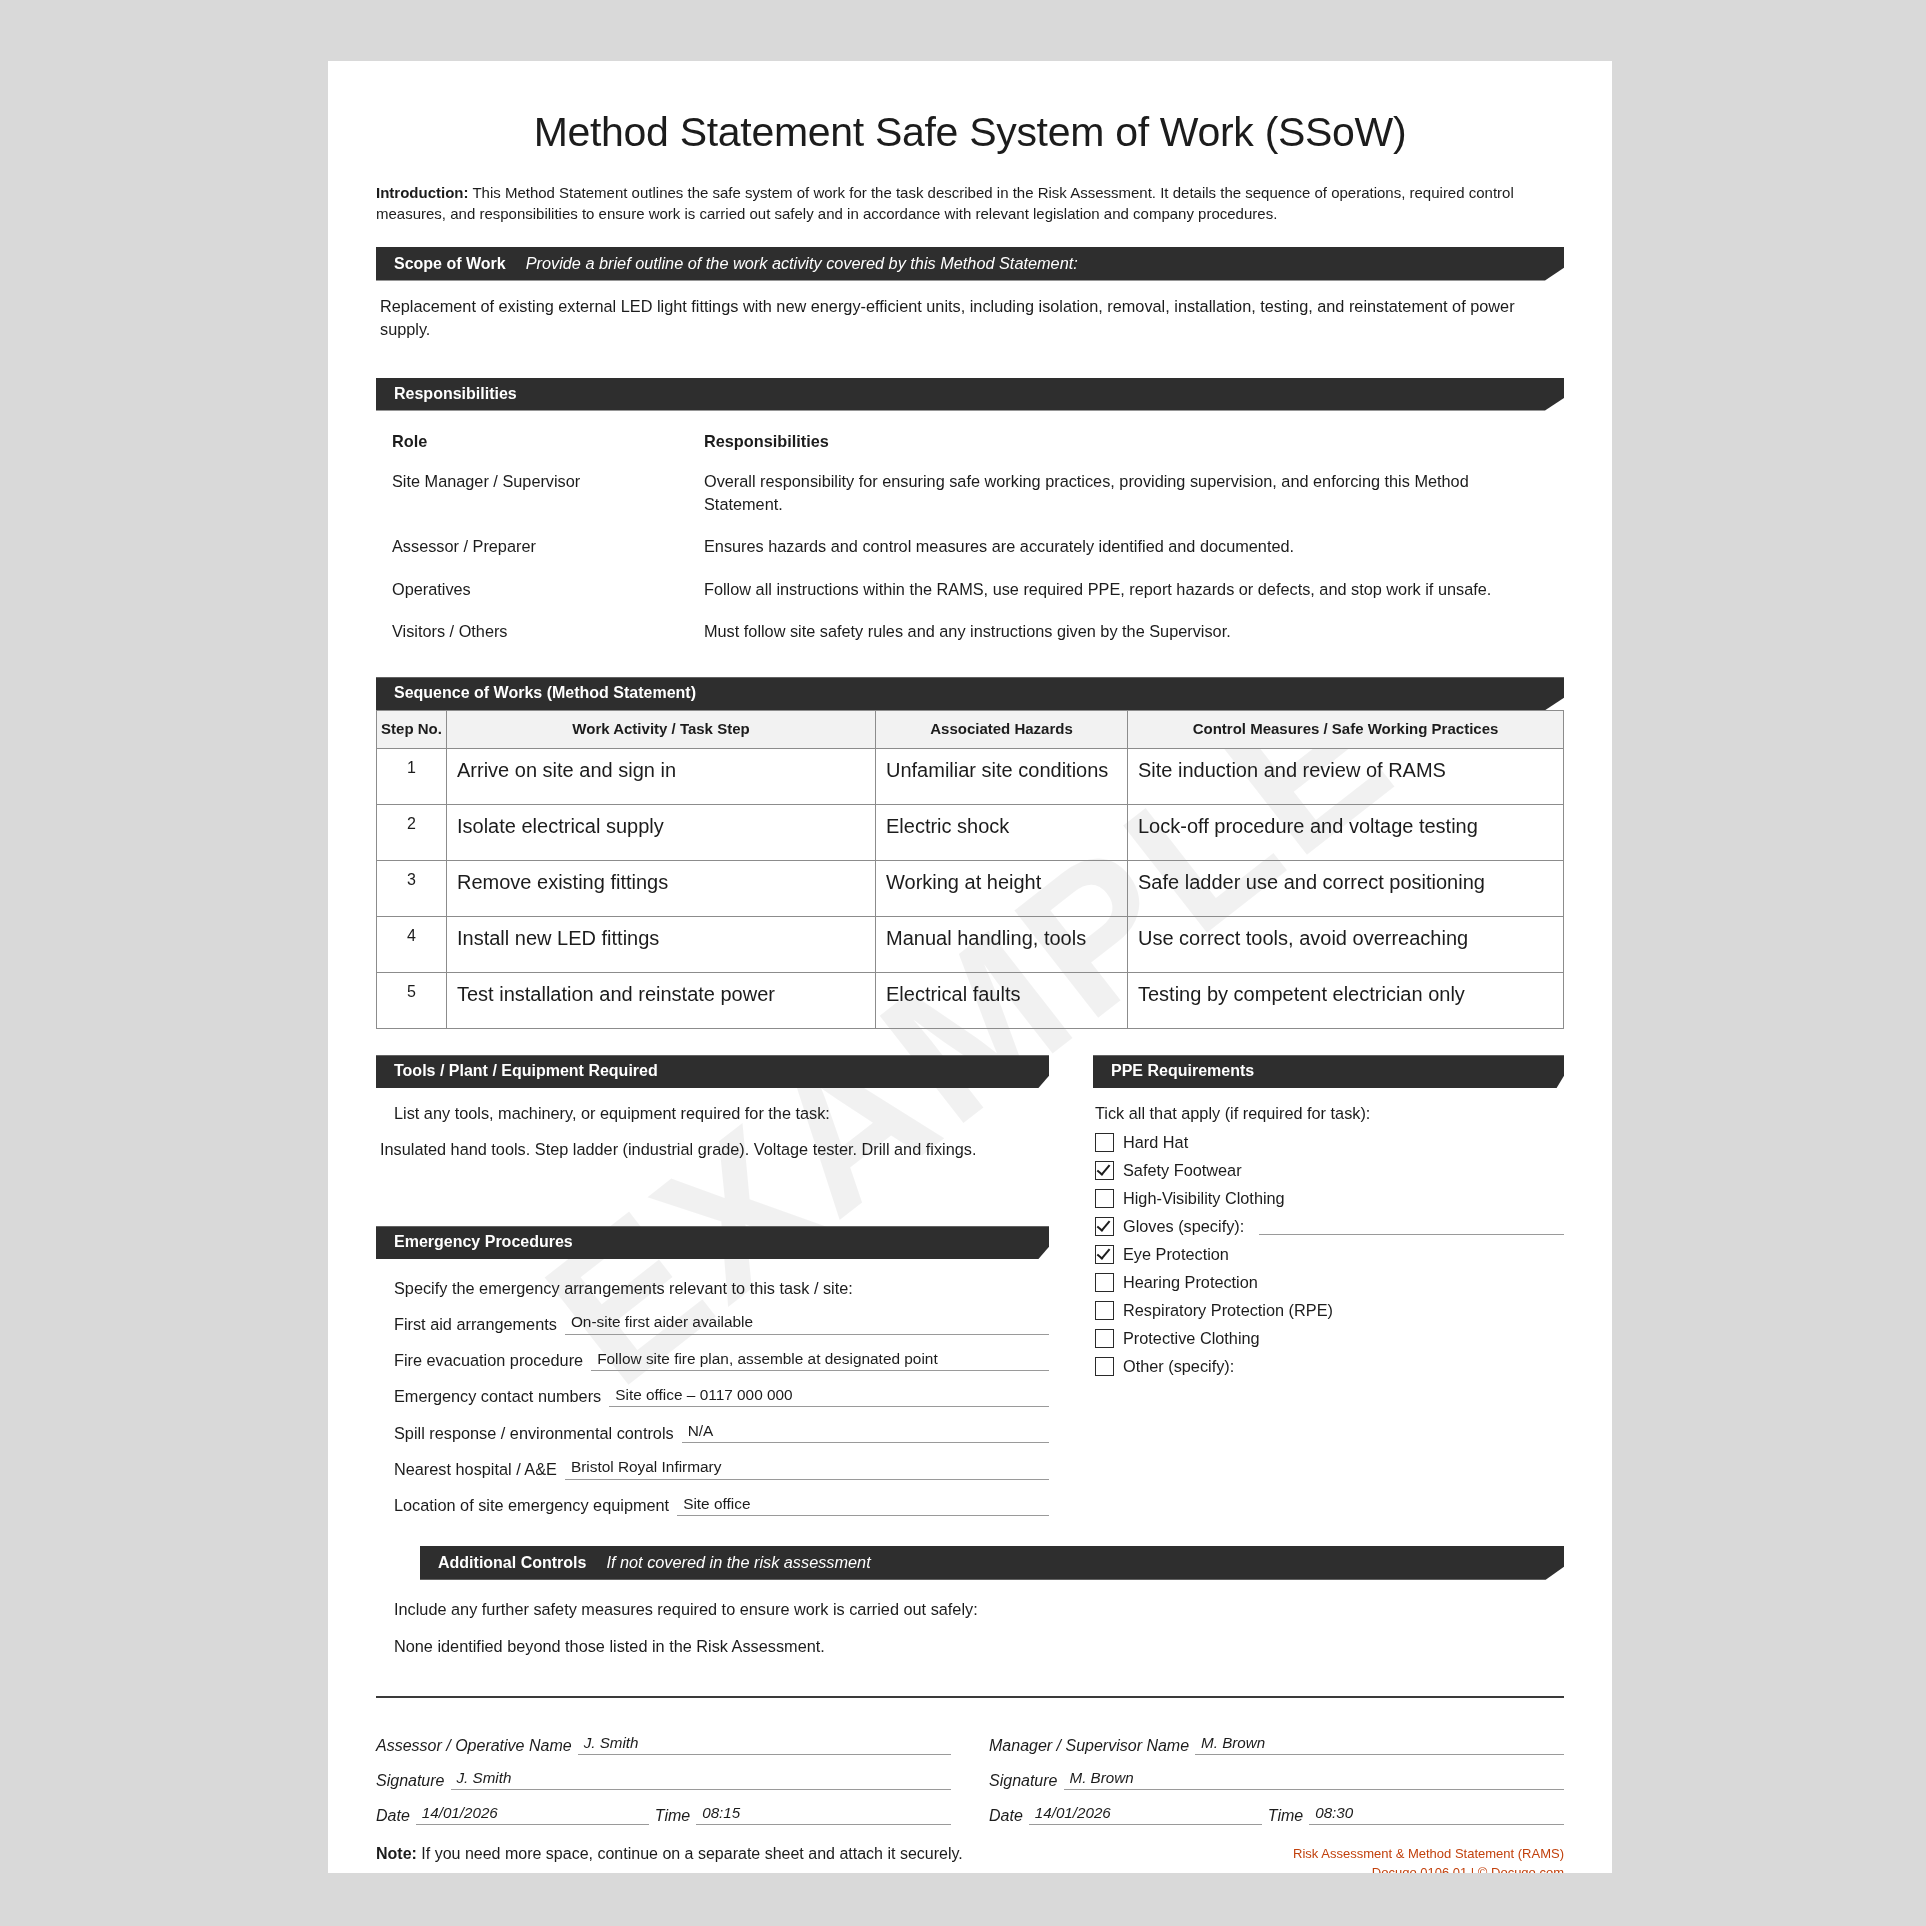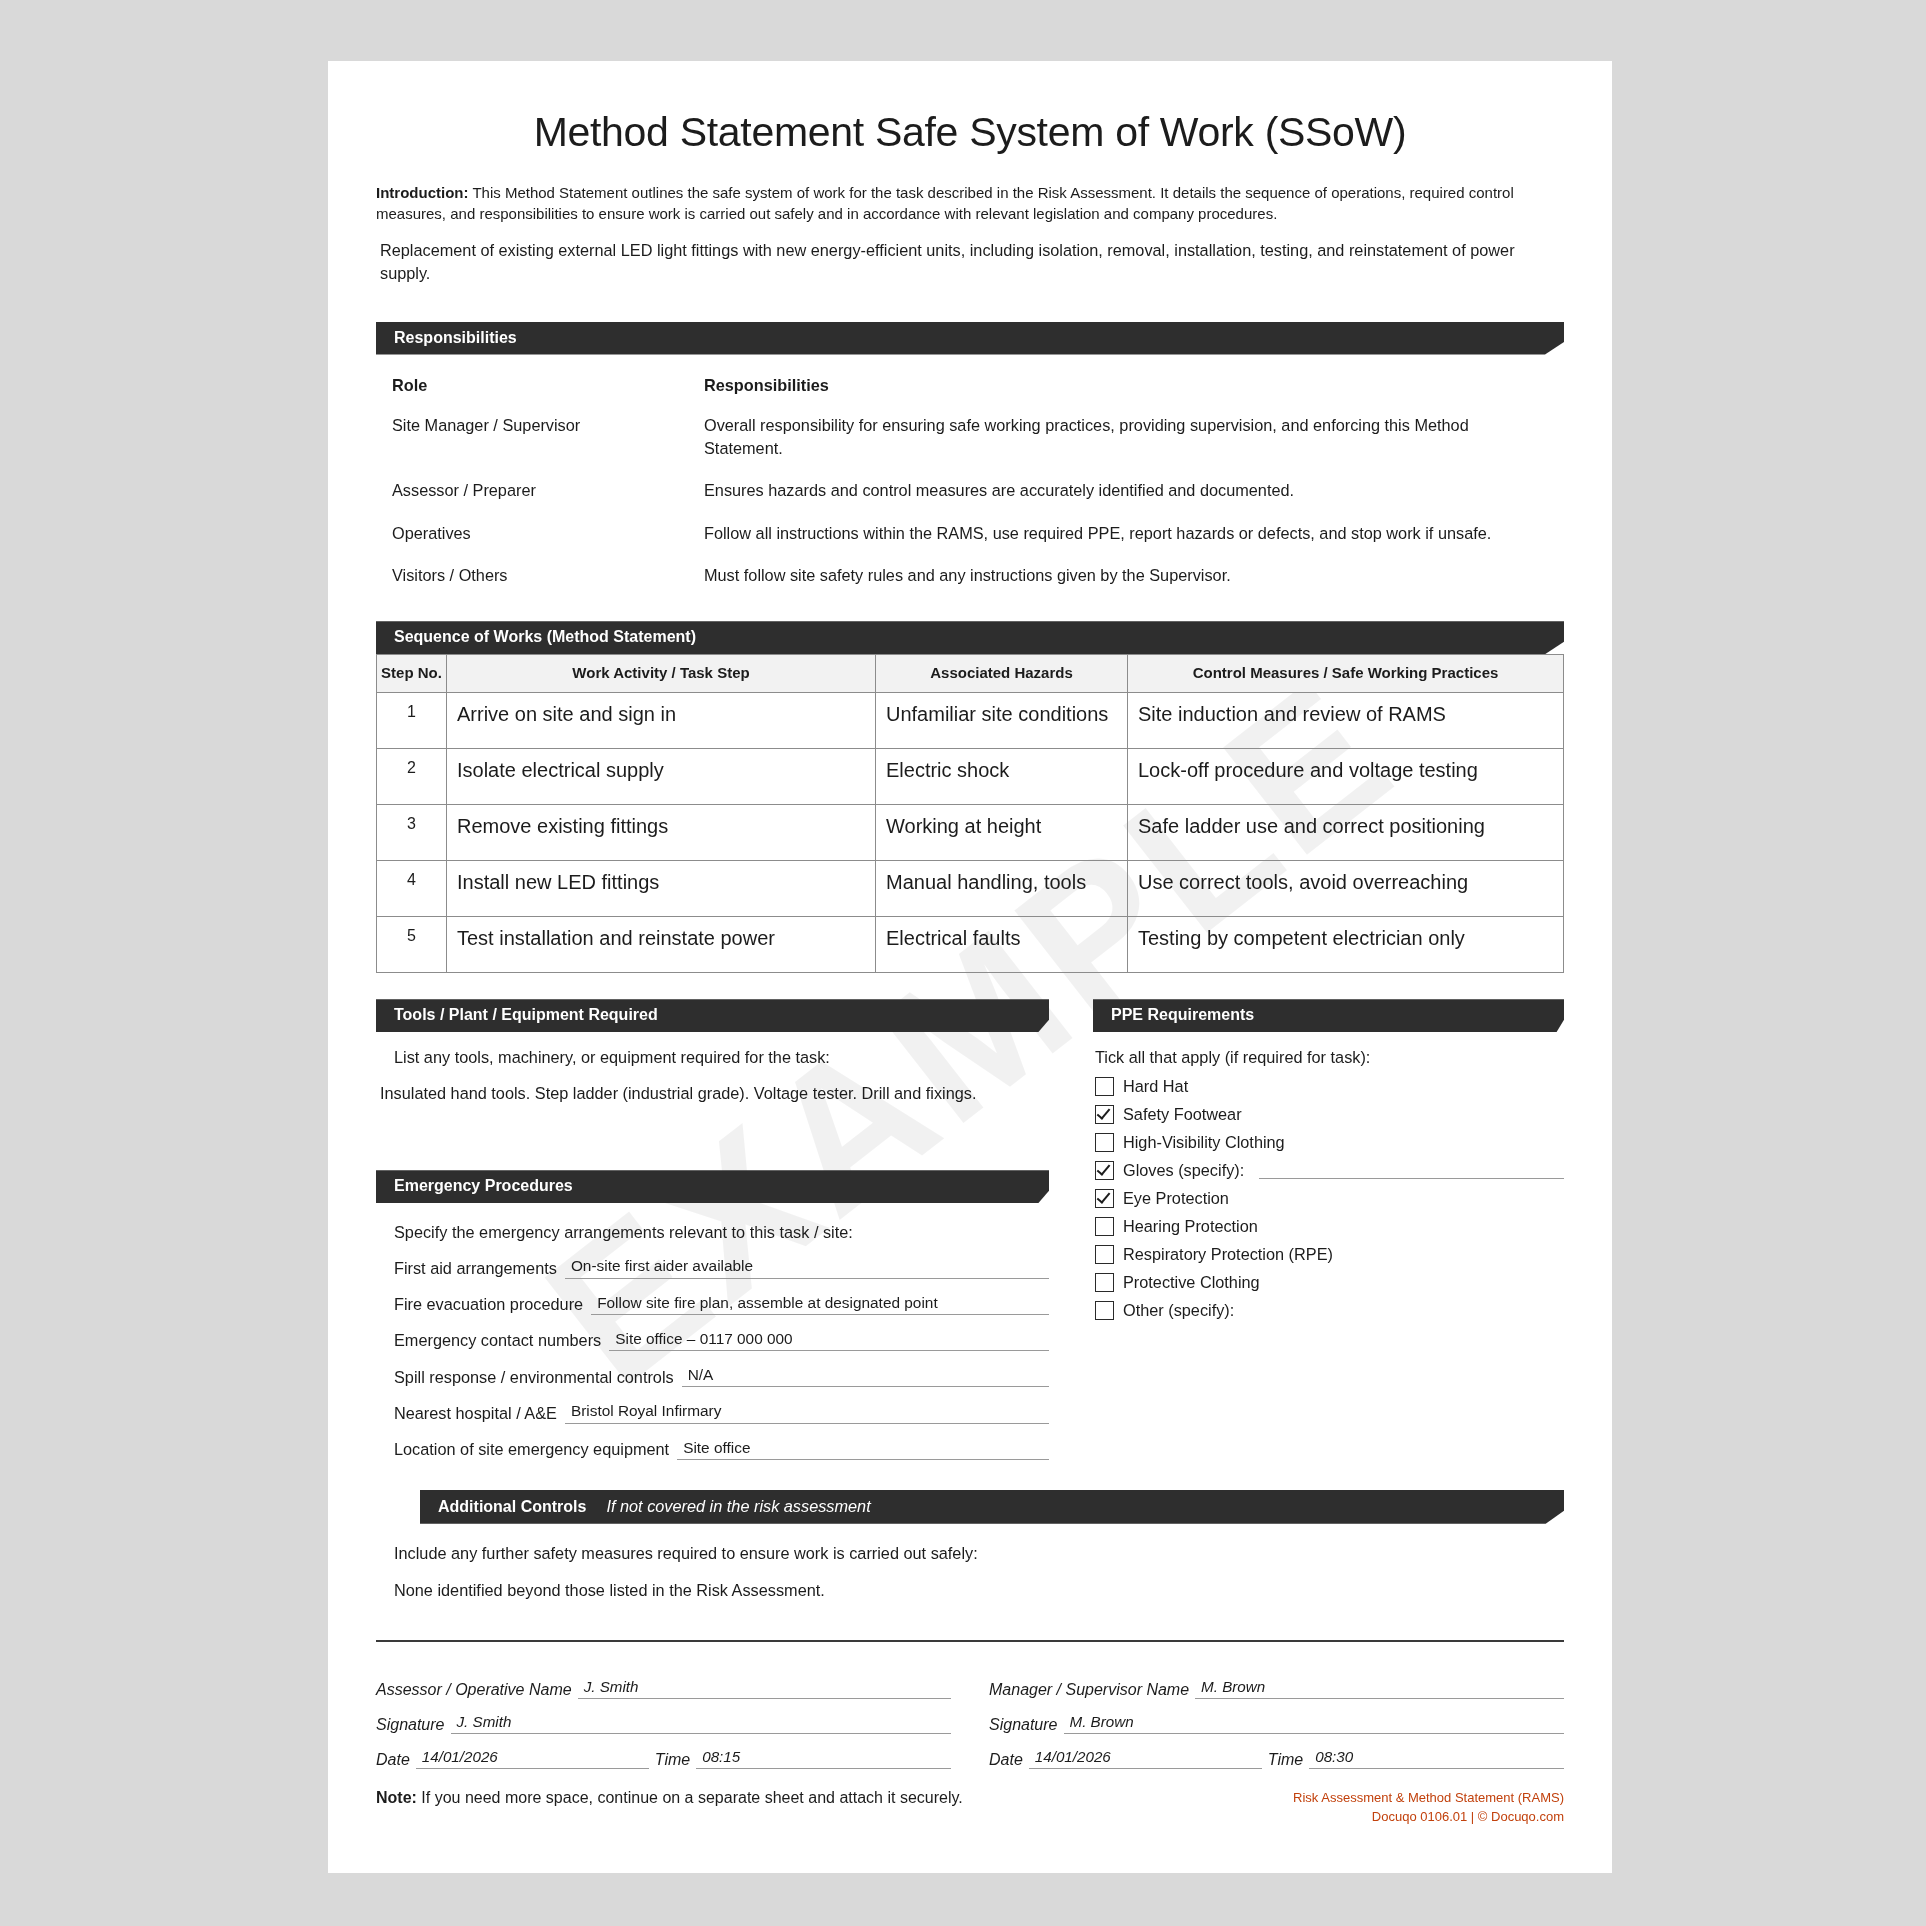--- a/index.html
+++ b/index.html
@@ -329,20 +329,24 @@
   </div>
 
   <div class="content">
 
     <h1 class="doc-title">Method Statement Safe System of Work (SSoW)</h1>
 
     <div class="intro">
       <b>Introduction:</b><span> This Method Statement outlines the safe system of work for the task described in the Risk Assessment. It details the sequence of operations, required control measures, and responsibilities to ensure work is carried out safely and in accordance with relevant legislation and company procedures.</span>
     </div>
 
+    <div class="bar mt-scope">
+      <span>Scope of Work</span>
+      <span class="sub">Provide a brief outline of the work activity covered by this Method Statement:</span>
+    </div>
     <div class="scope-body">Replacement of existing external LED light fittings with new energy-efficient units, including isolation, removal, installation, testing, and reinstatement of power supply.</div>
 
     <div class="bar mt-resp">
       <span>Responsibilities</span>
     </div>
     <table class="resp">
       <tbody>
           <tr class="head">
         <td class="role">Role</td>
         <td class="desc">Responsibilities</td>

